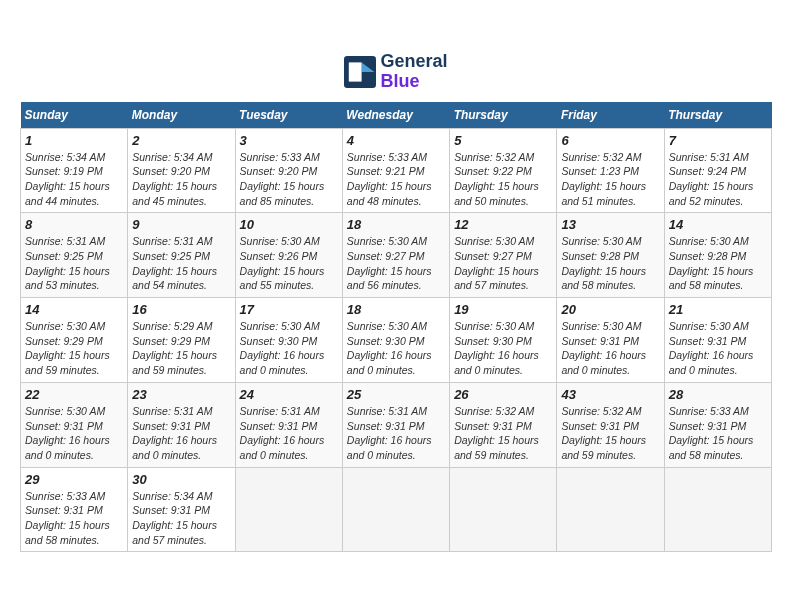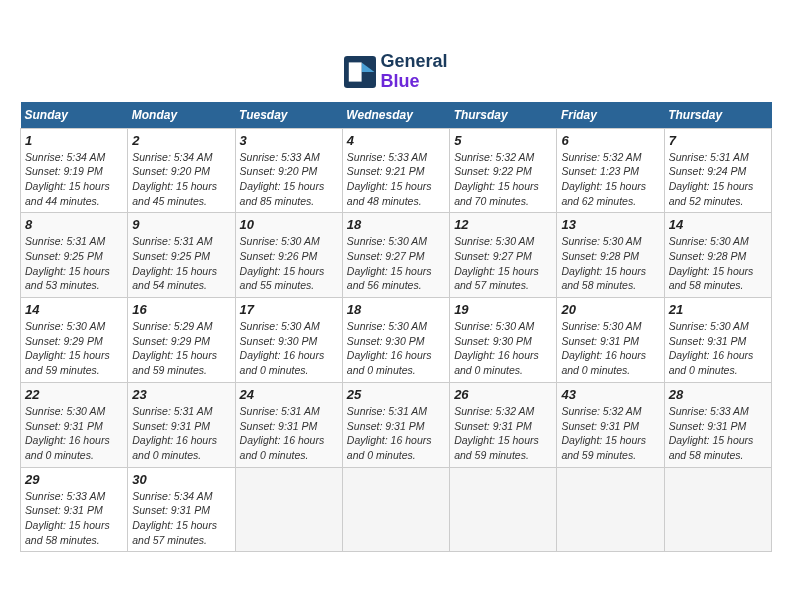--- a/index.html
+++ b/index.html
@@ -154,30 +154,30 @@
           <span>Daylight: 15 hours</span><br>
           <span>and 48 minutes.</span>
         </div>
       </td>
         <td>
         <span class="day-num">5</span>
         <div class="day-info">
           <span>Sunrise: 5:32 AM</span><br>
           <span>Sunset: 9:22 PM</span><br>
           <span>Daylight: 15 hours</span><br>
-          <span>and 70 minutes.</span>
+          <span>and 50 minutes.</span>
         </div>
       </td>
         <td>
         <span class="day-num">6</span>
         <div class="day-info">
           <span>Sunrise: 5:32 AM</span><br>
           <span>Sunset: 1:23 PM</span><br>
           <span>Daylight: 15 hours</span><br>
-          <span>and 62 minutes.</span>
+          <span>and 51 minutes.</span>
         </div>
       </td>
         <td>
         <span class="day-num">7</span>
         <div class="day-info">
           <span>Sunrise: 5:31 AM</span><br>
           <span>Sunset: 9:24 PM</span><br>
           <span>Daylight: 15 hours</span><br>
           <span>and 52 minutes.</span>
         </div>

